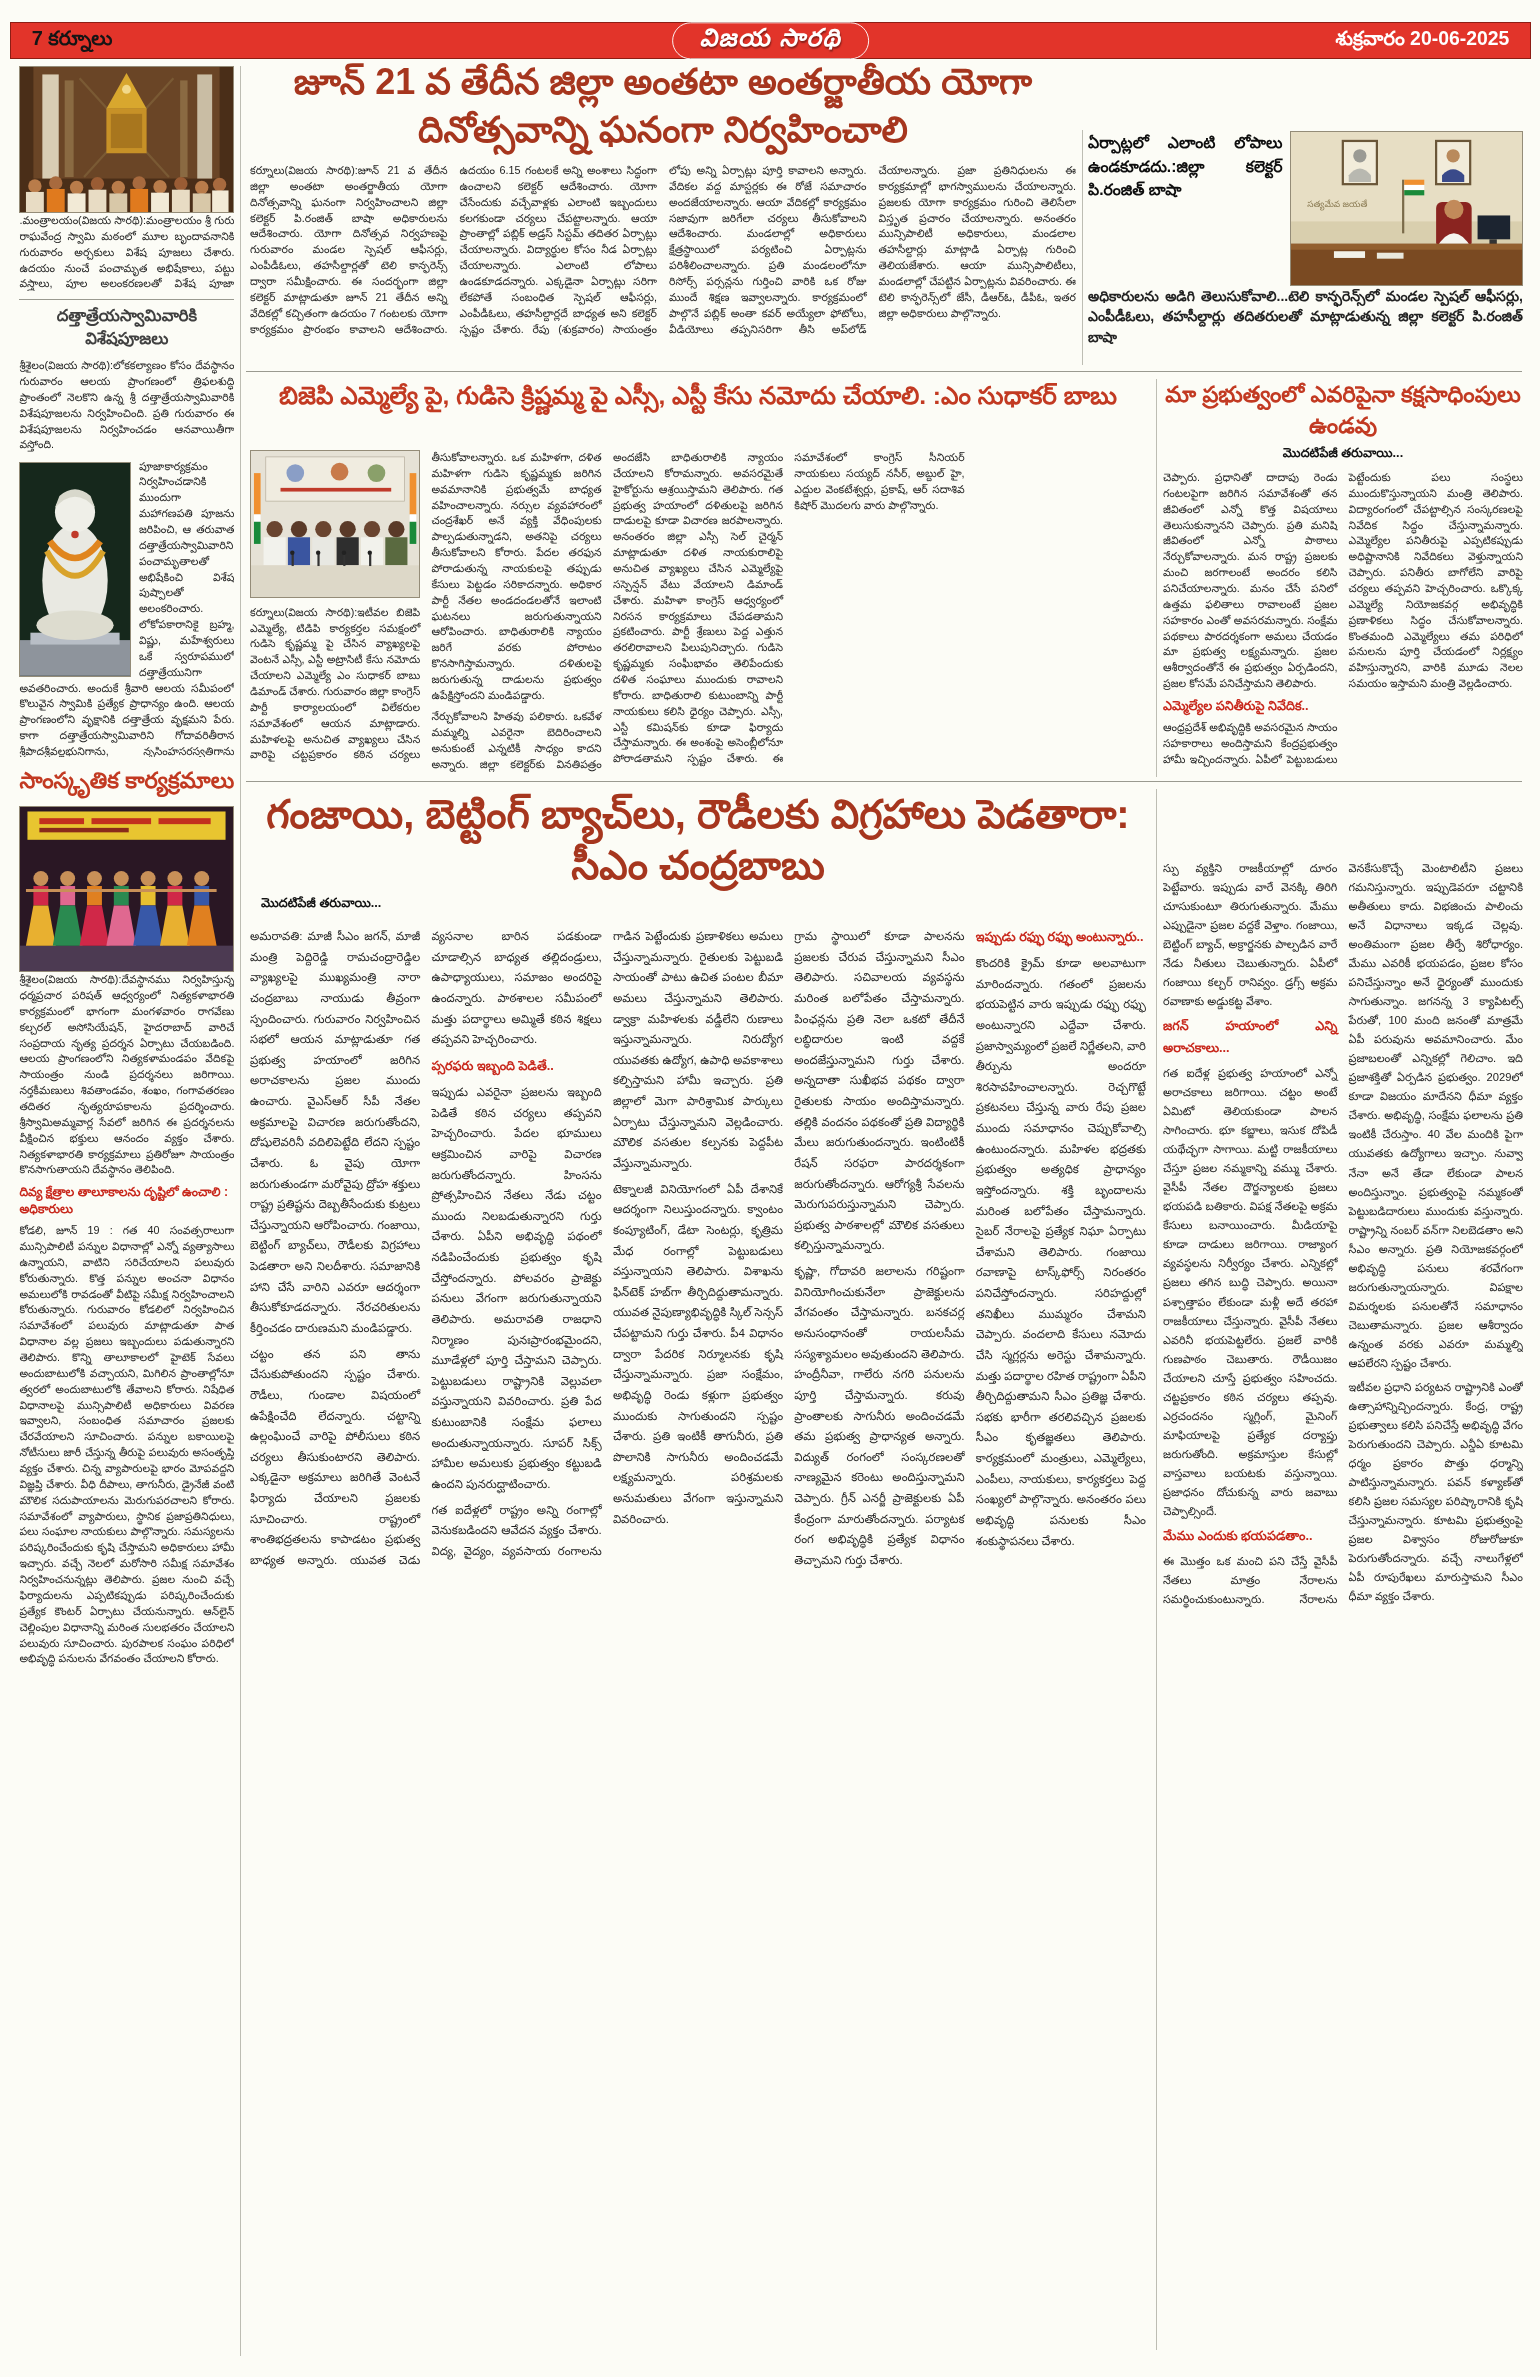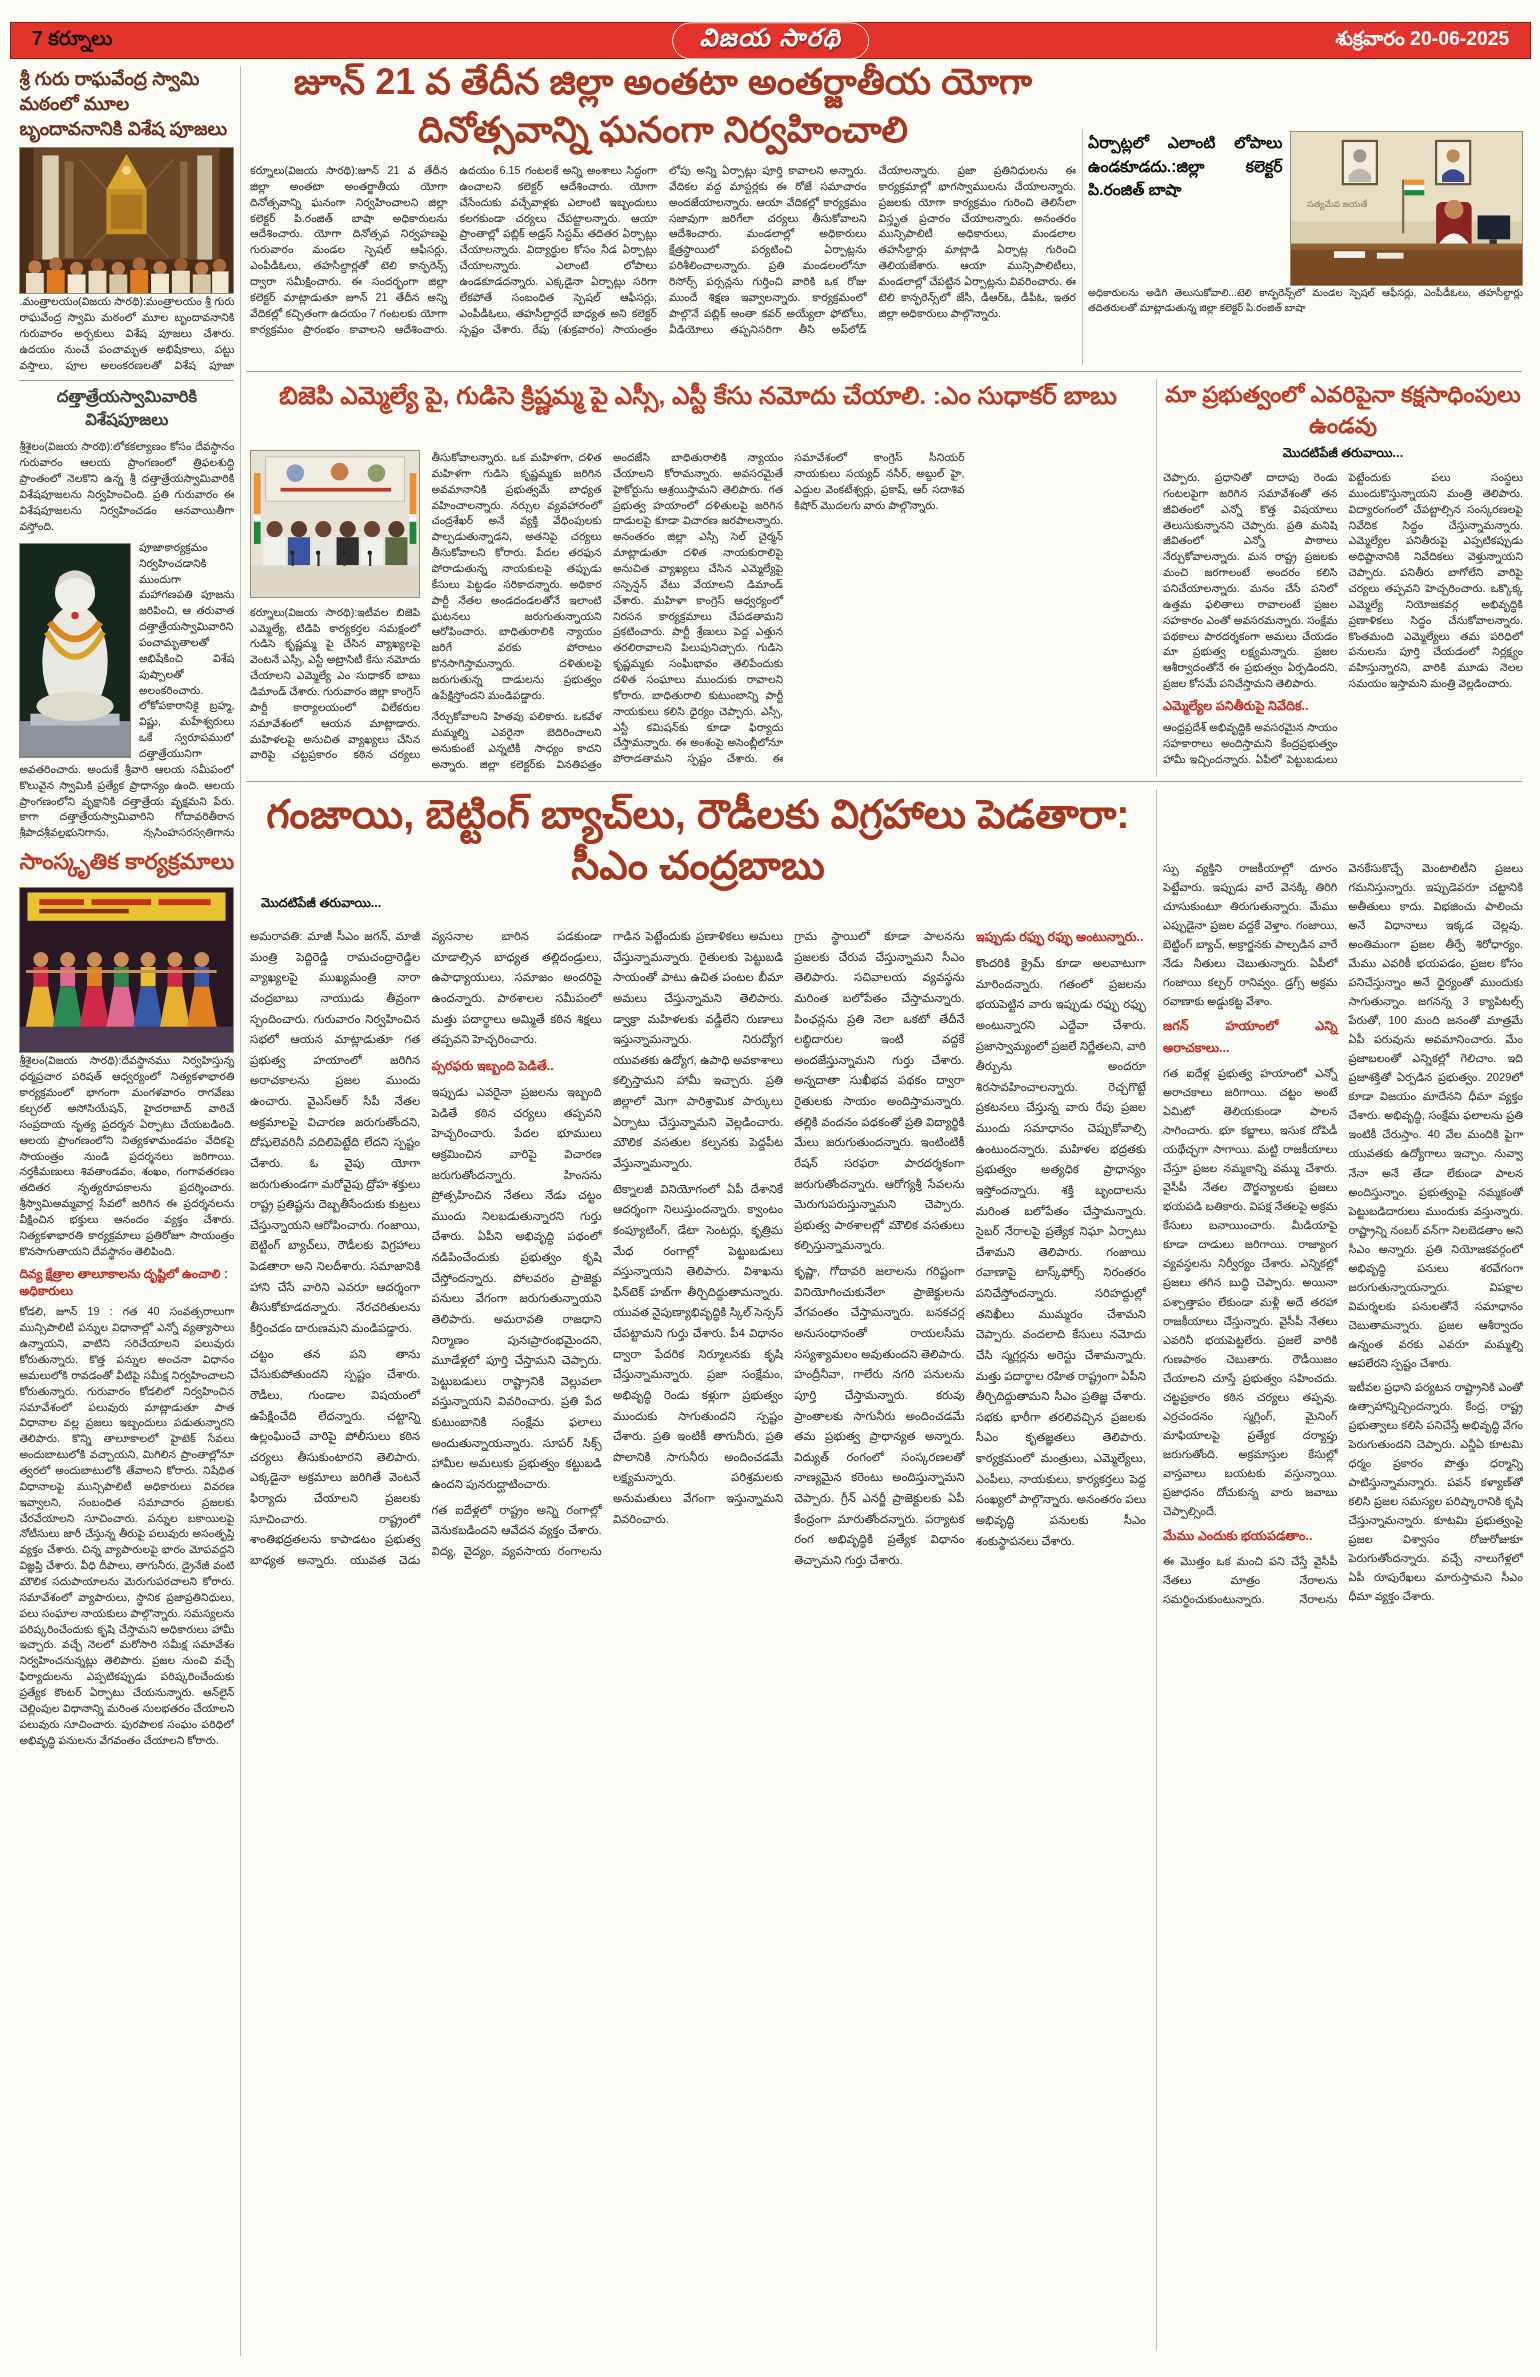--- a/index.html
+++ b/index.html
@@ -48,21 +48,21 @@
   
   .yoga-head { left:250px; top:58px; width:826px; font-size:36px; line-height:1.32;
                color:#a6361e; text-align:center; font-weight:bold; }
   .yoga-body { left:250px; top:163px; width:826px; height:203px;
                column-count:4; column-gap:12px; column-fill:balance; overflow:hidden; }
   .yoga-right { left:1088px; top:128px; width:435px; }
   .quote { font-size:15.7px; font-weight:bold; line-height:1.5; color:#0e0e0e; text-align:justify; }
   .qrow { display:flex; gap:7.5px; margin-top:3px; }
   .qrest { flex:1; }
   .collector { width:233px; height:155px; flex:none; }
-  .caption { font-size:10px; line-height:1.45; font-weight:normal; color:#222;
+  .caption { font-size:14px; line-height:1.45; font-weight:bold; color:#222;
              margin-top:6.7px; text-align:justify; }
 
   
   .bjp-head { left:250px; top:379px; width:896px; text-align:center; font-size:24.6px;
               line-height:1.38; color:#c23a22; font-weight:bold; }
   .bjp-body { left:250px; top:450px; width:896px; height:327px;
               column-count:5; column-gap:11.2px; column-fill:auto; overflow:hidden; }
   .press { width:100%; height:148px; margin-bottom:6.7px; break-inside:avoid; }
 
   
@@ -100,21 +100,20 @@
   <div class="vline" style="left:240px;top:66px;height:2290px"></div>
   <div class="vline" style="left:1082px;top:130px;height:235px"></div>
   <div class="hline" style="left:246px;top:371px;width:1276px"></div>
   <div class="vline" style="left:1156px;top:379px;height:398px"></div>
   <div class="hline" style="left:246px;top:781px;width:1276px"></div>
   <div class="vline" style="left:1156px;top:789px;height:1561px"></div>
 
   <aside class="leftcol">
 
     <section>
-      <h2 class="temple-head">శ్రీ గురు రాఘవేంద్ర స్వామి మఠంలో మూల బృందావనానికి విశేష పూజలు</h2>
 
       <figure class="photo">
         <svg viewBox="0 0 286 195" width="100%" height="145" preserveAspectRatio="none">
           <rect width="286" height="195" fill="#4a2e18"></rect>
           <rect x="18" y="0" width="250" height="150" fill="#6a4526"></rect>
           <rect x="30" y="10" width="22" height="140" fill="#d9cdb4"></rect>
           <rect x="238" y="10" width="20" height="140" fill="#c9bda4"></rect>
           <rect x="60" y="18" width="12" height="130" fill="#8a6a42"></rect>
           <rect x="215" y="18" width="10" height="130" fill="#8a6a42"></rect>
           <line x1="80" y1="15" x2="200" y2="148" stroke="#7a5a34" stroke-width="3"></line>

